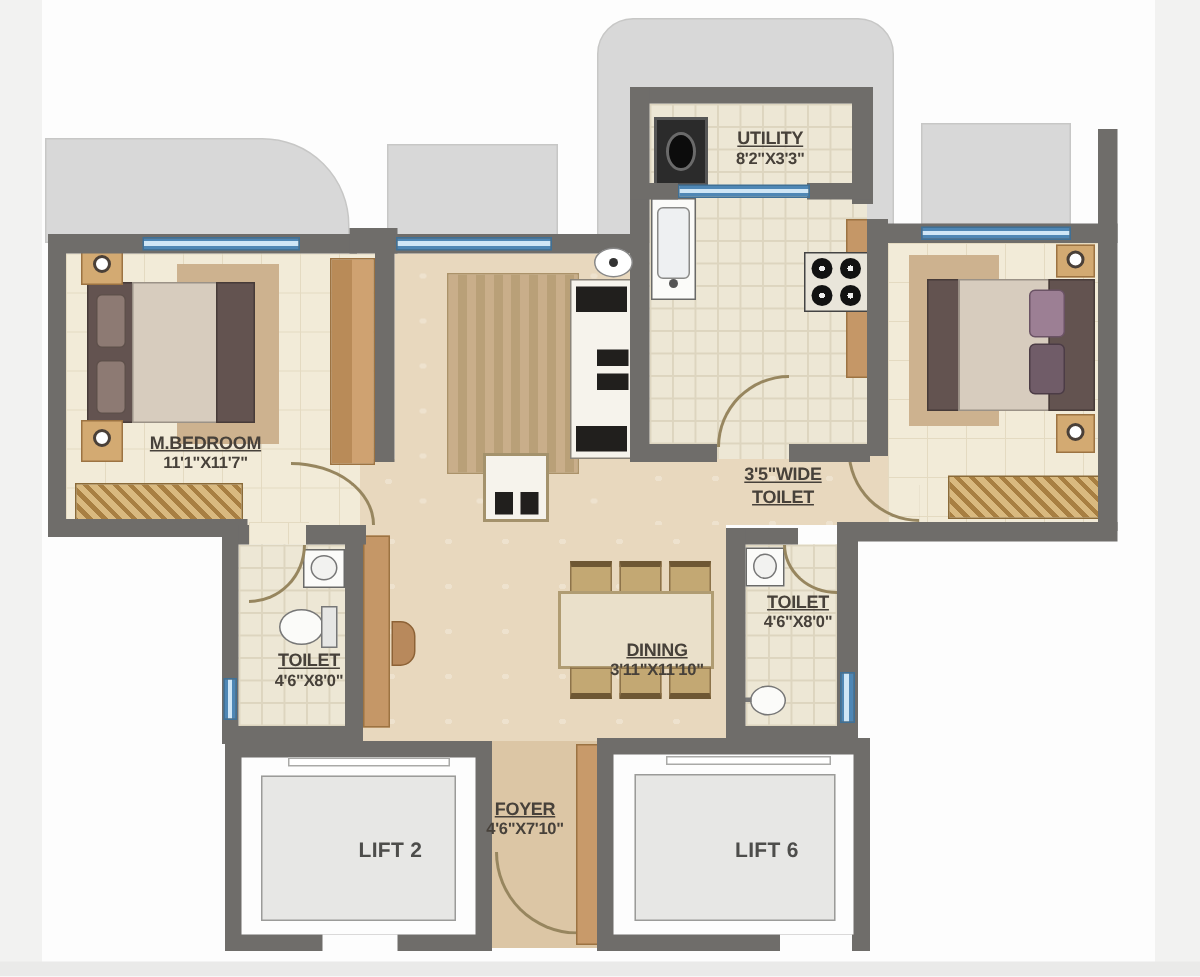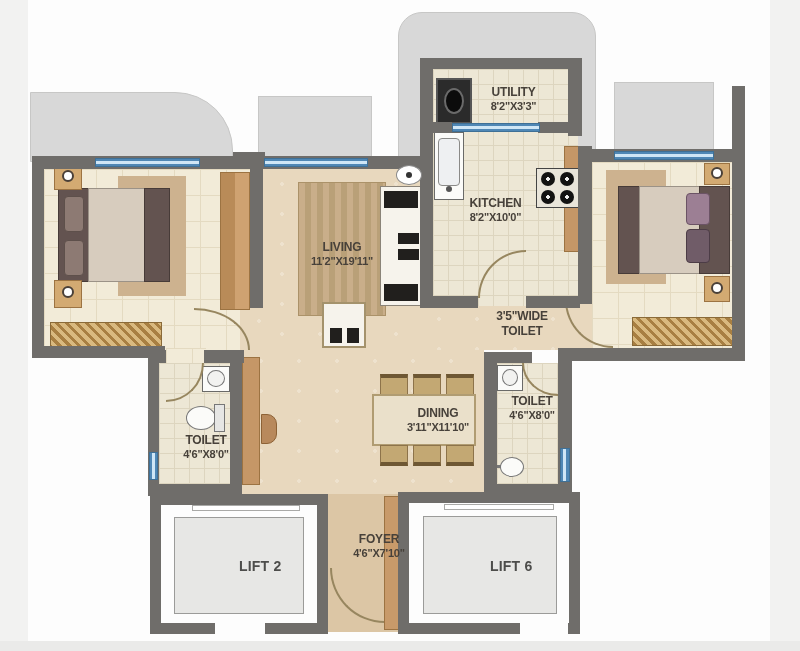--- a/index.html
+++ b/index.html
@@ -16,21 +16,21 @@
   .window{background:#6fb0de;border:1px solid #3f7096;z-index:5;}
   .window.h{background:linear-gradient(#4f87b5 0 2px,#cfe6f6 2px 5px,#4f87b5 5px);}
   .window.v{background:linear-gradient(90deg,#4f87b5 0 2px,#cfe6f6 2px 5px,#4f87b5 5px);}
   .furn{z-index:3;}
   .arc{z-index:3;border:0 solid #97865f;background:transparent;}
   .hatch{background:repeating-linear-gradient(45deg,#a87f42 0 3px,#d9b97f 3px 7px);border:1px solid #8a6a38;z-index:3;}
   .rug{background:#cdb28f;z-index:3;}
   .rug-wavy{background:repeating-linear-gradient(90deg,#c9ae8a 0 6px,#b9a078 6px 12px),repeating-linear-gradient(0deg,rgba(255,255,255,.12) 0 3px,transparent 3px 9px);background-blend-mode:normal;border:1px solid #ab9269;z-index:3;}
   .wood{background:#c59767;border:1px solid #9c7342;z-index:3;}
   .label{z-index:6;text-align:center;color:#47413a;font-weight:bold;line-height:1.25;}
-  .label .l1{position:static;display:block;font-size:12px;letter-spacing:-0.2px;}
+  .label .l1{position:static;display:block;font-size:12px;letter-spacing:-0.2px;text-decoration:underline;}
   .label .l2{position:static;display:block;font-size:11px;letter-spacing:-0.2px;}
   .lift-frame{background:#fdfdfd;border:11px solid #6f6d6a;z-index:3;}
   .lift-box{background:#e7e7e5;border:1px solid #9b9b99;z-index:4;}
   .lift-door{background:#ffffff;border:1px solid #a9a9a7;z-index:5;}
   .lift-gap{background:#fdfdfd;z-index:5;}
   .lift-label{z-index:6;text-align:center;color:#4d4d4b;font-weight:bold;font-size:14px;letter-spacing:0.2px;}
   .dark{background:#635350;border:1px solid #473b38;}
   .sheet{background:#d7ccbe;border:1px solid #9b9287;}
   .pillow{background:#8d7a73;border:1px solid #5e504b;border-radius:4px;}
   .nightstand{background:#d3aa72;border:1px solid #9c7342;}
@@ -199,42 +199,38 @@
   <div class="lift-door" style="left:444px;top:504px;width:110px;height:6px"></div>
   <div class="lift-gap" style="left:520px;top:623px;width:48px;height:11px"></div>
   <div class="lift-label" style="left:423px;top:558px;width:134px">
       <span>LIFT 6</span>
     </div>
 
   <div class="label" style="left:466px;top:85px;width:95px">
     <span class="l1">UTILITY</span>
       <span class="l2">8'2"X3'3"</span>
   </div>
-  <div class="label" style="left:448px;top:196px;width:95px">
-    <span class="l1">KITCHEN</span>
-      <span class="l2">8'2"X10'0"</span>
-  </div>
-  <div class="label" style="left:294px;top:240px;width:96px">
-    <span class="l1">LIVING</span>
-      <span class="l2">11'2"X19'11"</span>
+  <div class="label" style="left:83px;top:288px;width:108px">
+    <span class="l1">M.BEDROOM</span>
+      <span class="l2">11'1"X11'7"</span>
   </div>
   <div class="label" style="left:483px;top:309px;width:78px">
     <span class="l1">3'5"WIDE</span>
       <span class="l1">TOILET</span>
   </div>
-  <div class="label" style="left:400px;top:406px;width:76px">
+  <div class="label" style="left:400px;top:426px;width:76px">
     <span class="l1">DINING</span>
       <span class="l2">3'11"X11'10"</span>
   </div>
   <div class="label" style="left:166px;top:433px;width:80px">
     <span class="l1">TOILET</span>
       <span class="l2">4'6"X8'0"</span>
   </div>
   <div class="label" style="left:492px;top:394px;width:80px">
     <span class="l1">TOILET</span>
       <span class="l2">4'6"X8'0"</span>
   </div>
-  <div class="label" style="left:333px;top:532px;width:92px">
+  <div class="label" style="left:304px;top:532px;width:92px">
     <span class="l1">FOYER</span>
       <span class="l2">4'6"X7'10"</span>
   </div>
 
 </div>
 
 </body></html>

